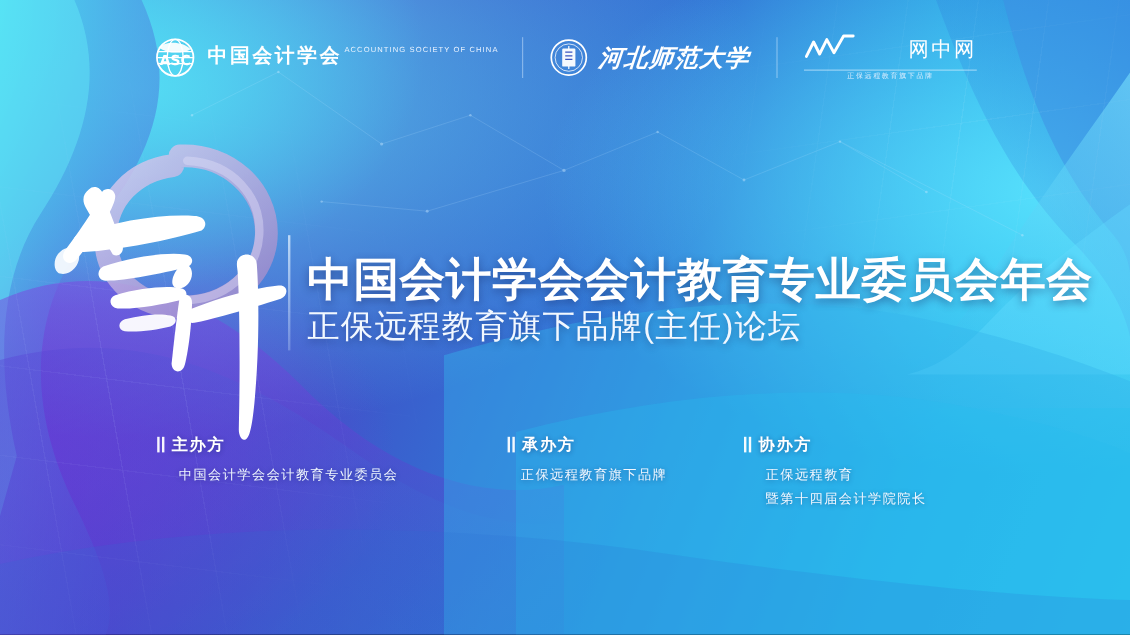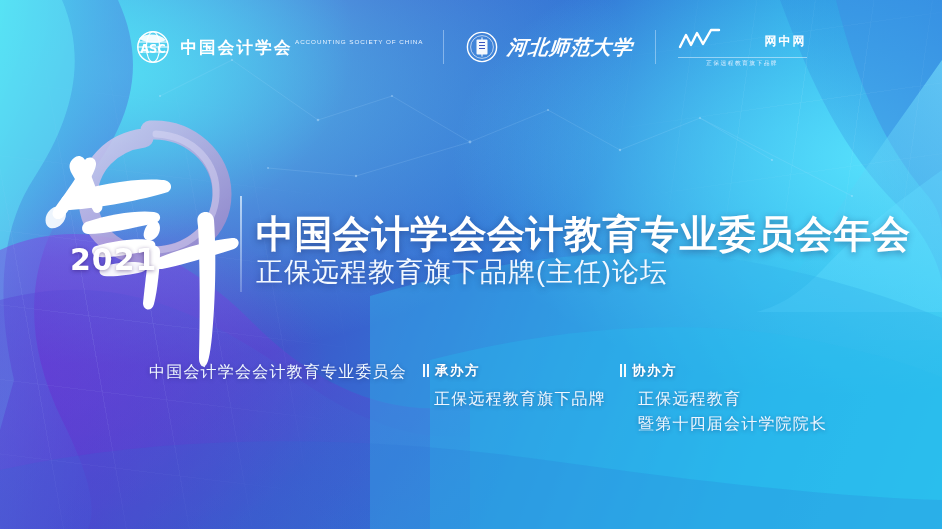--- a/index.html
+++ b/index.html
@@ -63,21 +63,21 @@
   .seal{ width:32px; height:32px; flex:none; }
   .hbnu-cn{
     font-size:20px; font-weight:700; color:#fff; letter-spacing:1px;
     line-height:1; white-space:nowrap;
     font-family:"DejaVu Serif","Liberation Serif",serif;
     font-style:italic; transform:skewX(-5deg);
   }
 
   .wzw-wrap{ display:flex; flex-direction:column; align-items:center; gap:3px; }
   .wzw-row{ display:flex; align-items:center; gap:8px; }
-  .wzw-cn{ font-size:12px; font-weight:700; color:#fff; letter-spacing:2px; line-height:1; white-space:nowrap;margin-left:35px; }
+  .wzw-cn{ font-size:17px; font-weight:400; color:#fff; letter-spacing:2px; line-height:1; white-space:nowrap;margin-left:35px; }
   .wzw-sub{
     font-size:5.8px; color:#dceeff; letter-spacing:1.4px; line-height:1;
     white-space:nowrap; border-top:1px solid rgba(220,240,255,.55);
     padding-top:2.5px; width:100%; text-align:center;
   }
 
   
   .calli{ position:absolute; left:38px; top:118px; width:215px; height:250px; z-index:5; }
   .calli svg{ position:absolute; left:0; top:0; }
   .year{
@@ -114,21 +114,21 @@
   .org-head{
     display:flex; align-items:center; gap:6px;
     font-size:13.5px; font-weight:700; color:#ffffff; letter-spacing:1.4px;
     line-height:1; margin-bottom:13px; white-space:nowrap;
     text-shadow:0 1px 4px rgba(20,30,90,.45);
   }
   .bars{ display:inline-flex; gap:2.5px; }
   .bars i{ display:block; width:1.8px; height:13px; background:#ffffff; opacity:.95; }
   .org-body{ display:flex; flex-direction:column; gap:9px; }
   .org-line{
-    font-size:16px; font-weight:400; color:#f0f7ff; letter-spacing:1.2px;
+    font-size:11px; font-weight:400; color:#f0f7ff; letter-spacing:1.2px;
     line-height:1; white-space:nowrap; text-shadow:0 1px 4px rgba(20,30,90,.4);
   }
   #org0{ left:131px; } #org0 .org-body{ padding-left:18px; }
   #org1{ left:423px; } #org1 .org-body{ padding-left:11px; }
   #org2{ left:620px; } #org2 .org-body{ padding-left:18px;font-family:Liberation Serif, serif; }
 </style>
 </head>
 <body>
 
 <div id="poster">
@@ -290,31 +290,37 @@
         <path d="M110,106 C114,100 122,102 122,110 C122,118 115,124 109,122 C103,120 106,111 110,106 Z"></path>
         <path d="M112,128 C116,126 122,128 122,134 C122,146 120,170 116,186 C114,194 105,193 105,185 C107,166 110,140 112,128 Z"></path>
 
         <path d="M120,140 C144,130 174,122 194,120 C202,119 203,128 196,131 C174,138 144,147 124,151 C116,152 113,143 120,140 Z"></path>
 
         <path d="M162,96 C167,92 175,94 176,102 C178,130 178,176 174,218 C172,238 170,246 167,248
                  C164,250 161,246 161,240 C162,200 162,140 160,108 C159,101 159,99 162,96 Z"></path>
         <path d="M166,216 C169,216 171,222 170,232 C169,242 167,248 165,248 C163,248 162,240 163,230 C164,221 164,216 166,216 Z" opacity=".85"></path>
       </g>
     </svg>
-    <span class="year">2021</span>
   </div>
 
   <div class="title-div"></div>
 
   <div class="title-main">中国会计学会会计教育专业委员会年会</div>
   <div class="title-sub">正保远程教育旗下品牌(主任)论坛</div>
 
   <div class="orgs">
 
     <div class="org" id="org0">
+      <div class="org-head">
+        <span class="bars">
+            <i></i>
+            <i></i>
+          </span>
+        <span>主办方</span>
+      </div>
       <div class="org-body">
         <div class="org-line">中国会计学会会计教育专业委员会</div>
       </div>
     </div>
 
     <div class="org" id="org1">
       <div class="org-head">
         <span class="bars">
             <i></i>
             <i></i>

